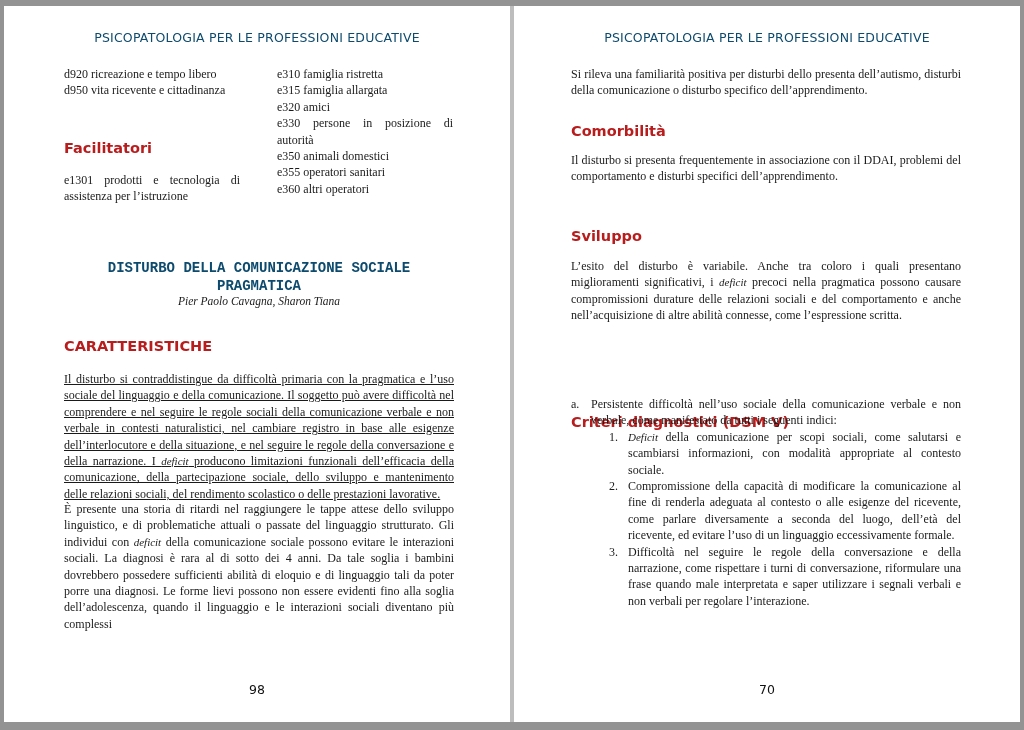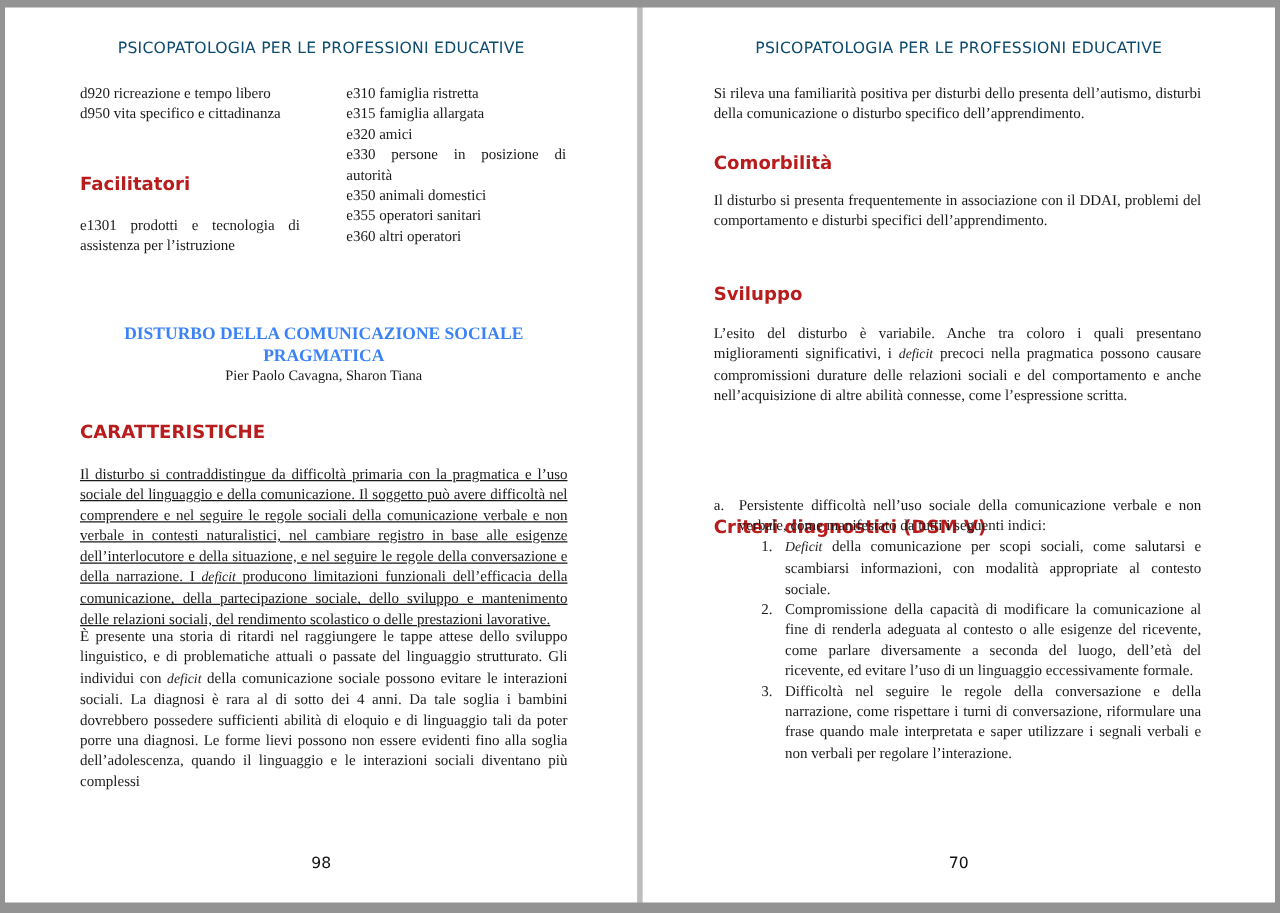--- a/index.html
+++ b/index.html
@@ -26,37 +26,37 @@
     font-family: "DejaVu Sans", sans-serif; font-size: 12.5px; color: #111;
   }
   .body-text { font-size: 12px; line-height: 16.4px; text-align: justify; }
   .h2 {
     font-family: "DejaVu Sans", sans-serif; font-weight: bold; font-size: 14.5px; color: #b91c1c;
     position: absolute;
   }
   .abs { position: absolute; }
   .list-line { font-size: 12px; line-height: 16.4px; }
   .title-main {
-    font-family: Liberation Serif, serif; font-weight: bold; font-size: 14px; text-align: center;
-    line-height: 18px; color: #3b82f6;
+    font-family: Liberation Mono, monospace; font-weight: bold; font-size: 14px; text-align: center;
+    line-height: 18px; color: #0c4a6e;
   }
-  .authors { font-size: 11.5px; text-align: center; }
+  .authors { font-style: italic; font-size: 11.5px; text-align: center; }
   em { font-style: italic; font-size: 11px; }
   .crit-item { position: relative; }
   .marker { position: absolute; }
 </style>
 </head>
 <body>
 
 <div class="page left">
   <div class="running-head">PSICOPATOLOGIA PER LE PROFESSIONI EDUCATIVE</div>
 
   <div class="abs" style="left:60px; top:60px; width:190px;">
     <div class="list-line">d920 ricreazione e tempo libero</div>
-    <div class="list-line">d950 vita specifico e cittadinanza</div>
+    <div class="list-line">d950 vita ricevente e cittadinanza</div>
   </div>
 
   <div class="h2" style="left:60px; top:134px;">Facilitatori</div>
 
   <div class="abs body-text" style="left:60px; top:166px; width:176px;">e1301 prodotti e tecnologia di assistenza per l’istruzione</div>
 
   <div class="abs" style="left:273px; top:60px; width:176px;">
     <div class="list-line">e310 famiglia ristretta</div>
     <div class="list-line">e315 famiglia allargata</div>
     <div class="list-line">e320 amici</div>

